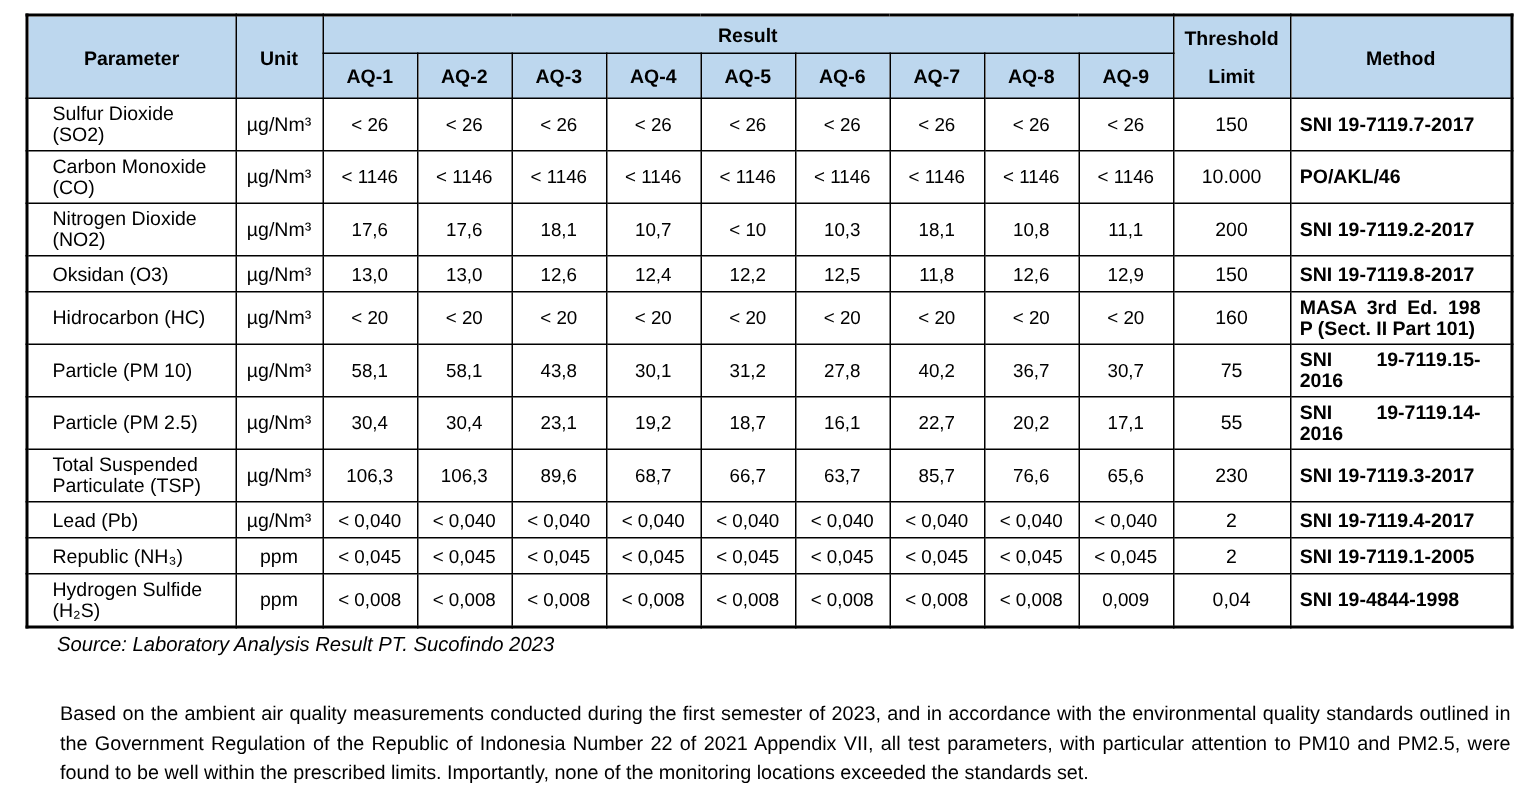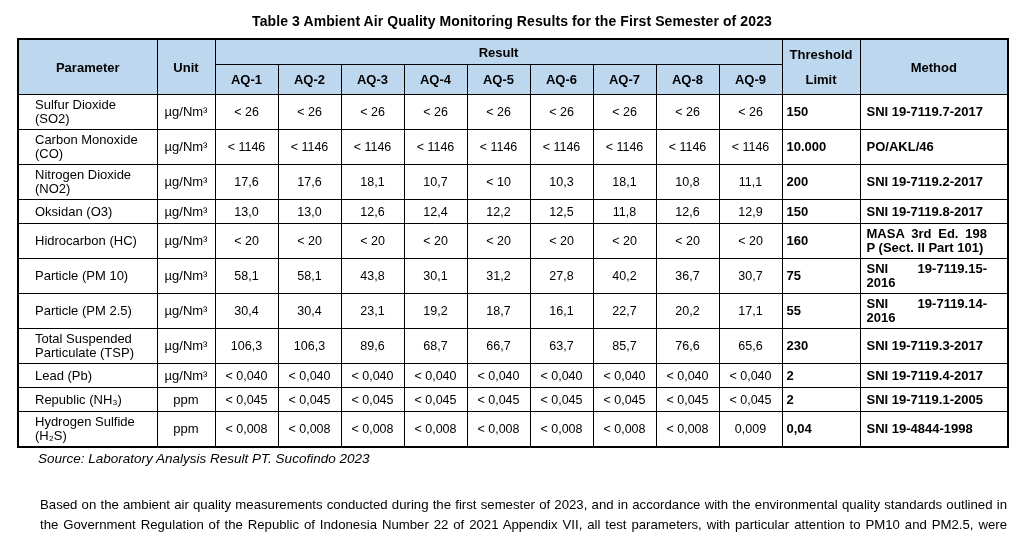--- a/index.html
+++ b/index.html
@@ -43,21 +43,21 @@
   .aq-table th.h-loc { height: 25px; }
   .aq-table th.h-span { line-height: 25px; }
   .aq-table td {
     height: 24px;
     line-height: 14px;
     padding: 3px 4px;
   }
   .aq-table td.param { text-align: left; padding-left: 16px; }
   .aq-table td.unit  { text-align: center; }
   .aq-table td.val   { text-align: center; font-size: 12.5px; }
-  .aq-table td.threshold { text-align: left; font-weight: bold; margin-top: 17px; }
+  .aq-table td.threshold { text-align: center; font-weight: normal; margin-top: 17px; }
   .aq-table td.method {
     text-align: justify;
     padding-left: 6px;
     padding-right: 20px;
     font-weight: bold;
   }
 
   .source-note {
     margin: 3px 0 0 38px;
     font-size: 13.5px;
@@ -69,21 +69,20 @@
     font-size: 13.2px;
     line-height: 19.5px;
     text-align: justify;
   }
 </style>
 </head>
 <body>
 
 <div class="page">
 
-  <div class="doc-title">Table 3 Ambient Air Quality Monitoring Results for the First Semester of 2023</div>
 
   <table class="aq-table">
     <colgroup>
       <col style="width:139px">
       <col style="width:58px">
       <col style="width:63px">
         <col style="width:63px">
         <col style="width:63px">
       <col style="width:63px">
         <col style="width:63px">

